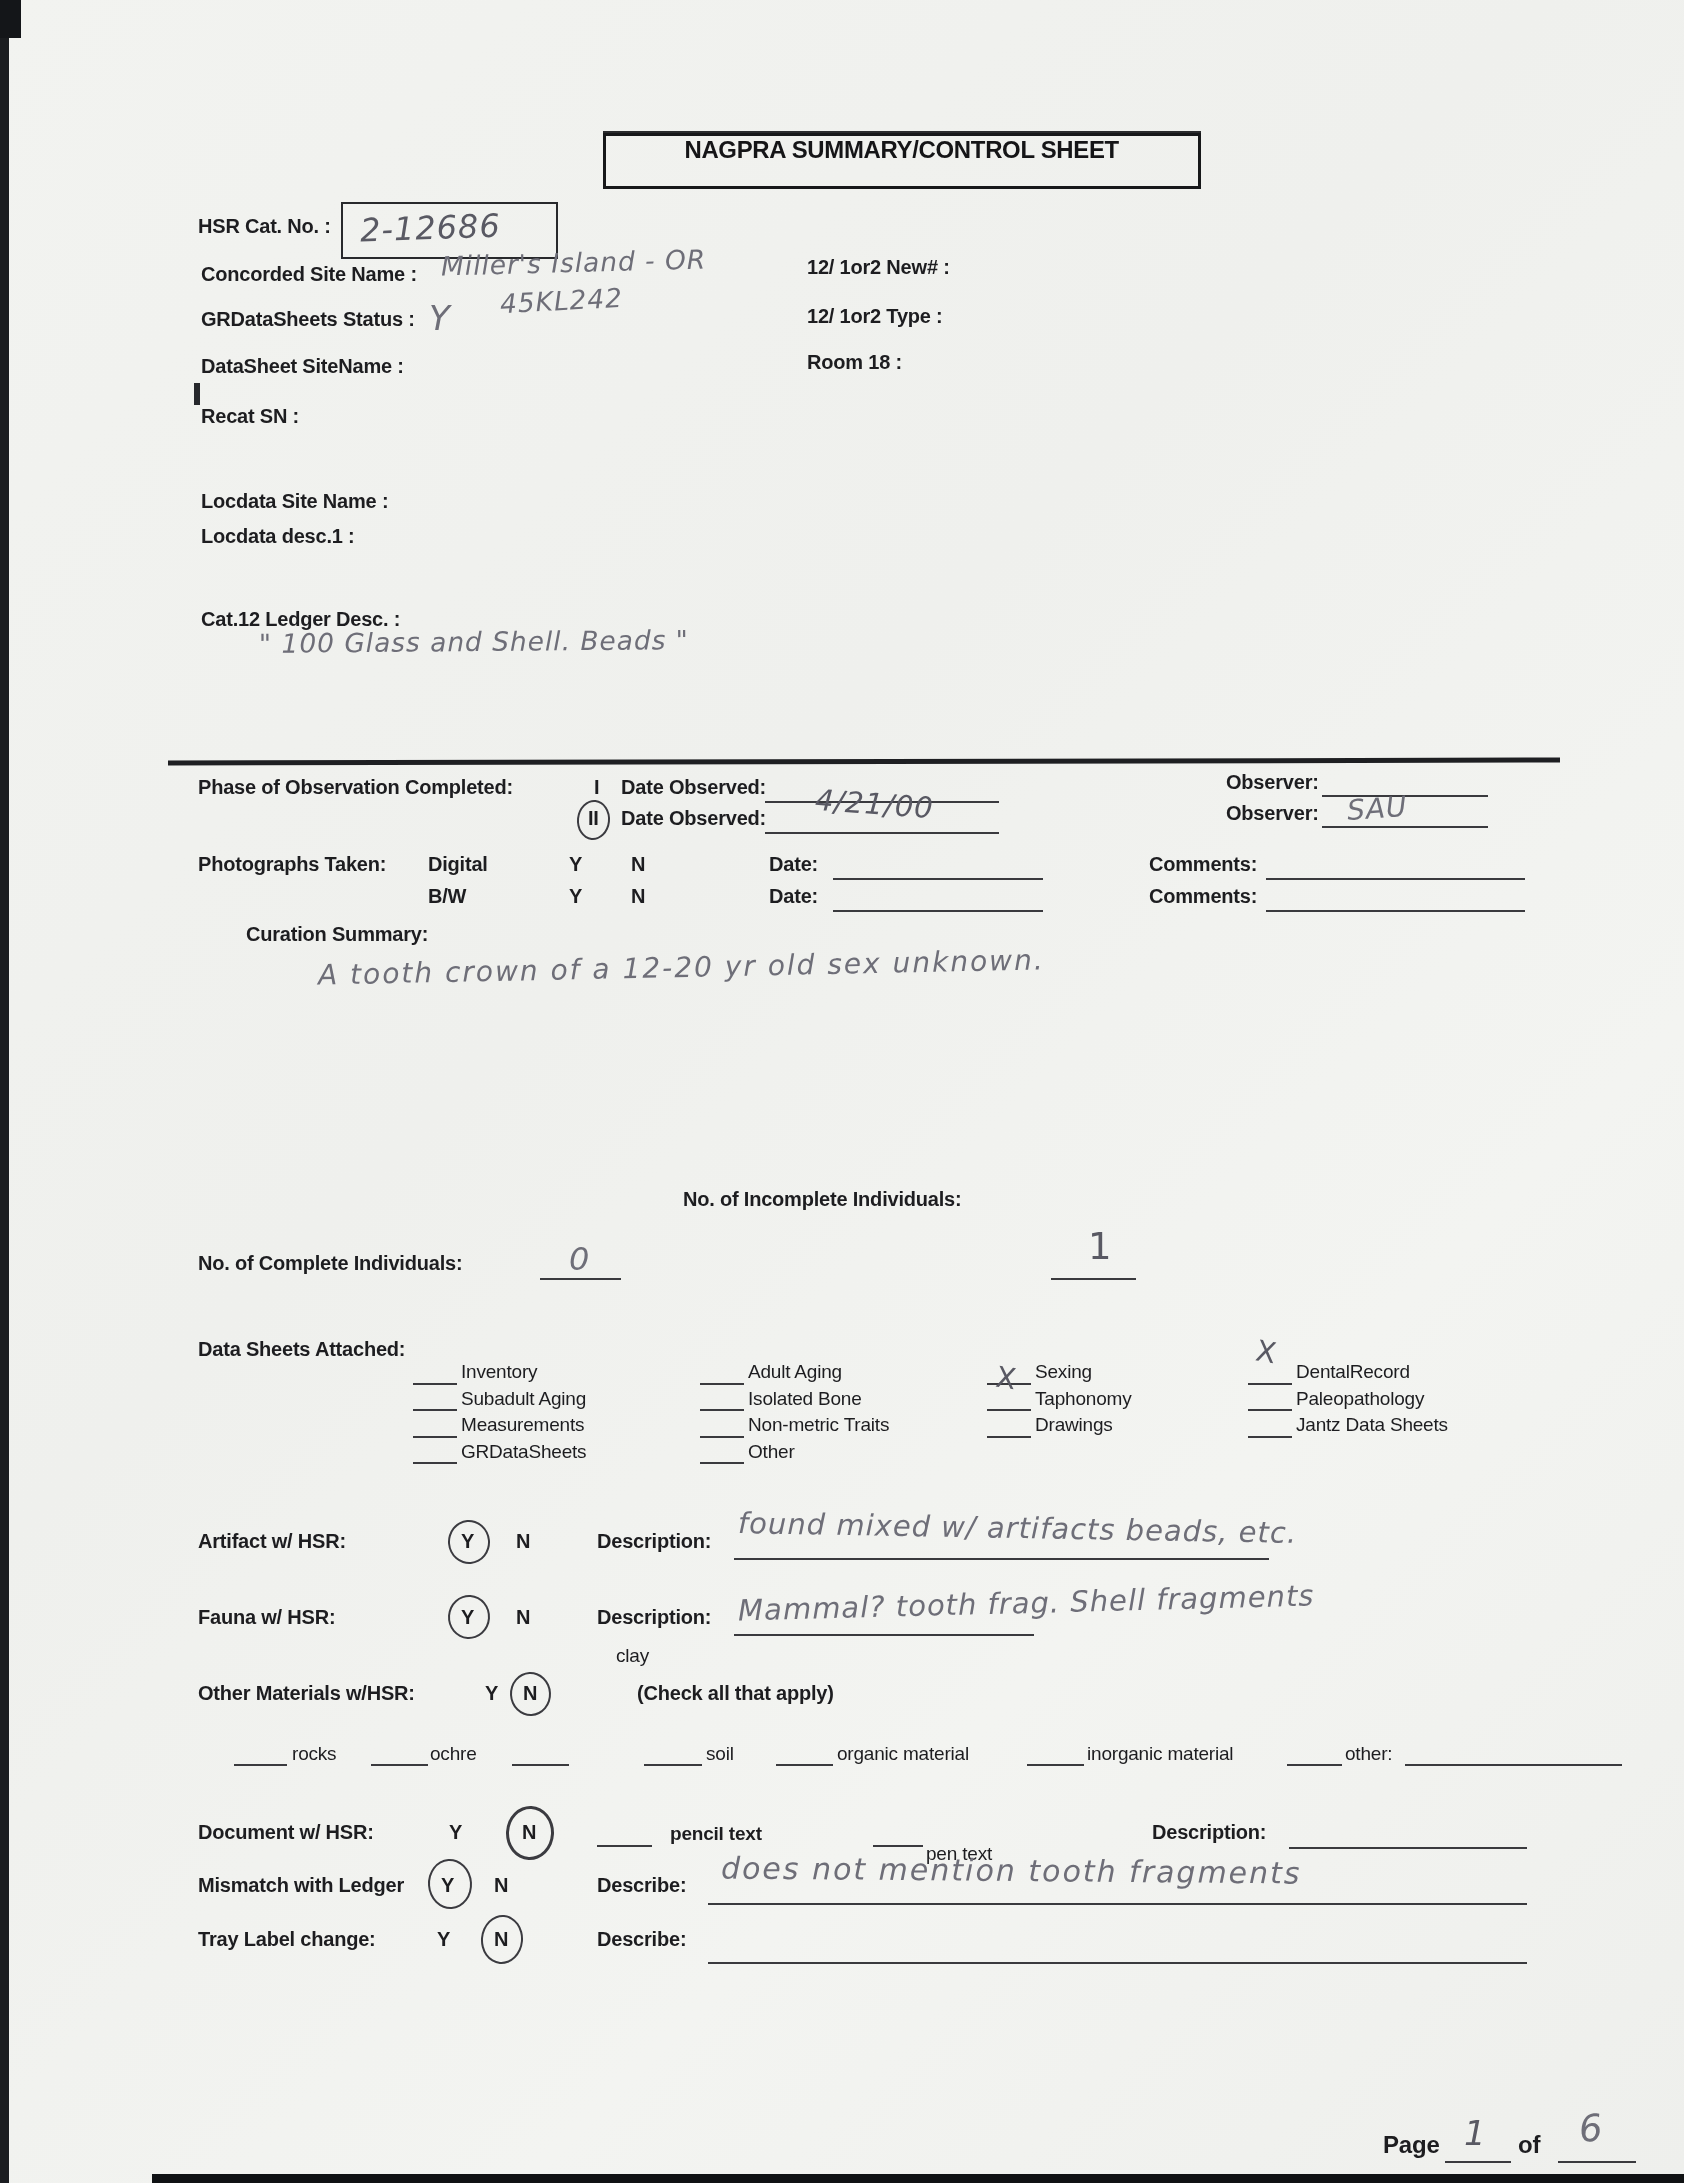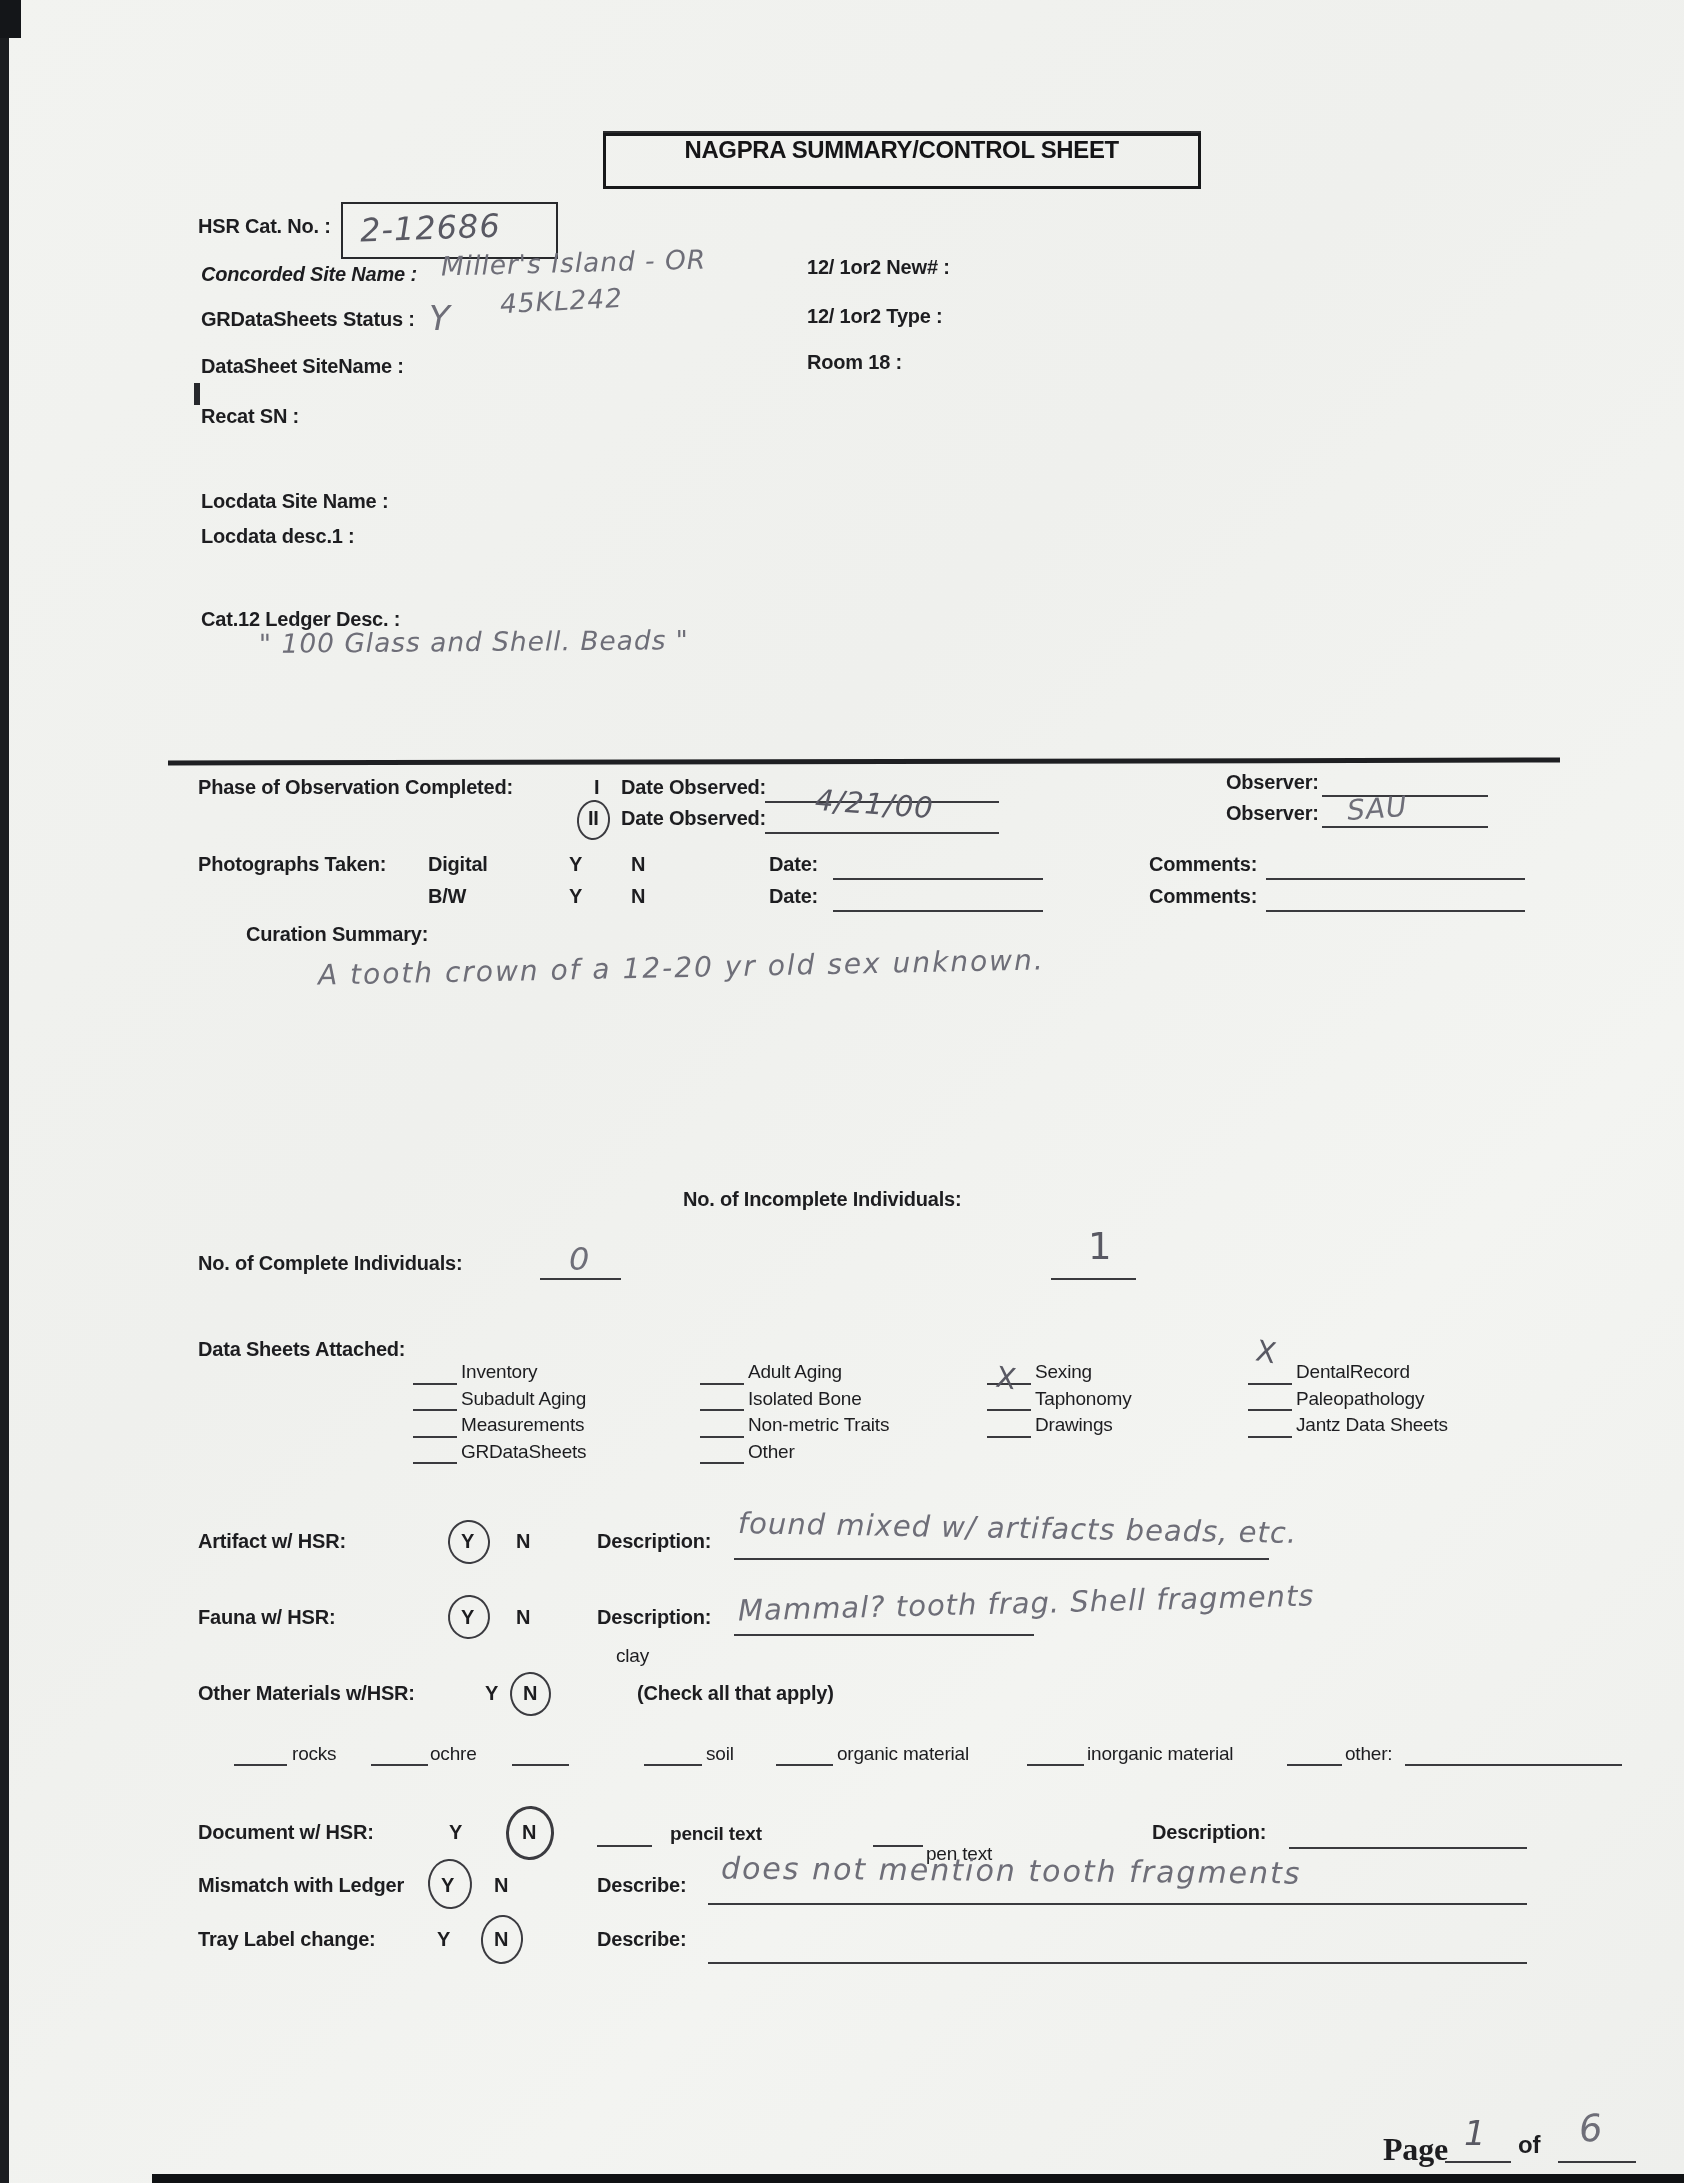--- a/index.html
+++ b/index.html
@@ -61,21 +61,21 @@
   <div class="speck" style="left:194px;top:383px;width:6px;height:22.4px;"></div>
 
   <div class="title-box">
     <span class="t">NAGPRA SUMMARY/CONTROL SHEET</span>
   </div>
 
   <span class="lbl" style="left:198px;top:215px;">HSR Cat. No. :</span>
   <div class="hsr-box"></div>
   <span class="hw hw-dark" style="left:360px;top:209px;font-size:32px;transform:rotate(-2deg);">2-12686</span>
 
-  <span class="lbl" style="left:201px;top:263px;font-style:italic;">Concorded Site Name :</span>
+  <span class="lbl" style="left:201px;top:263px;">Concorded Site Name :</span>
   <span class="hw" style="left:441px;top:247px;font-size:26.4px;transform:rotate(-1.5deg);">Miller's Island - OR</span>
   <span class="hw" style="left:500px;top:285px;font-size:26.4px;transform:rotate(-3deg);">45KL242</span>
 
   <span class="lbl" style="left:807px;top:256px;">12/ 1or2 New# :</span>
 
   <span class="lbl" style="left:201px;top:308px;">GRDataSheets Status :</span>
   <span class="hw" style="left:429px;top:298px;font-size:34px;">Y</span>
 
   <span class="lbl" style="left:807px;top:305px;">12/ 1or2 Type :</span>
 
@@ -228,21 +228,21 @@
   <span class="blank thick" style="left:708px;top:1874px;width:819px;height:29px;"></span>
   <span class="hw" style="left:721px;top:1853px;font-size:30px;transform:rotate(0.5deg);letter-spacing:2px;">does not mention tooth fragments</span>
 
   <span class="lbl" style="left:198px;top:1928px;">Tray Label change:</span>
   <span class="yn" style="left:437px;top:1928px;">Y</span>
   <div class="circle" style="left:481px;top:1915px;width:38px;height:45px;transform:rotate(5deg);"></div>
   <span class="yn" style="left:494px;top:1928px;">N</span>
   <span class="lbl" style="left:597px;top:1928px;">Describe:</span>
   <span class="blank thick" style="left:708px;top:1933px;width:819px;height:29px;"></span>
 
-  <span class="lbl" style="left:1383px;top:2131px;font-size:32px;font-family:Liberation Serif, serif;">Page</span>
+  <span class="lbl" style="left:1383px;top:2131px;font-size:24px;">Page</span>
   <span class="blank thick" style="left:1445px;top:2131px;width:66px;height:30px;"></span>
   <span class="hw hw-dark" style="left:1464px;top:2113px;font-size:34px;">1</span>
   <span class="lbl" style="left:1518px;top:2131px;font-size:24px;">of</span>
   <span class="blank thick" style="left:1558px;top:2131px;width:78px;height:30px;"></span>
   <span class="hw" style="left:1579px;top:2107px;font-size:37px;transform:rotate(-6deg);">6</span>
 
 </div>
 
 
 </body></html>

